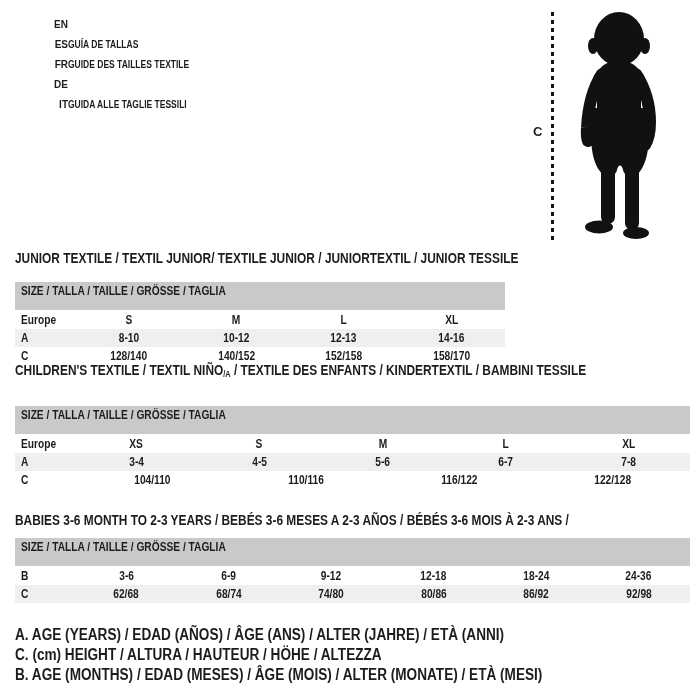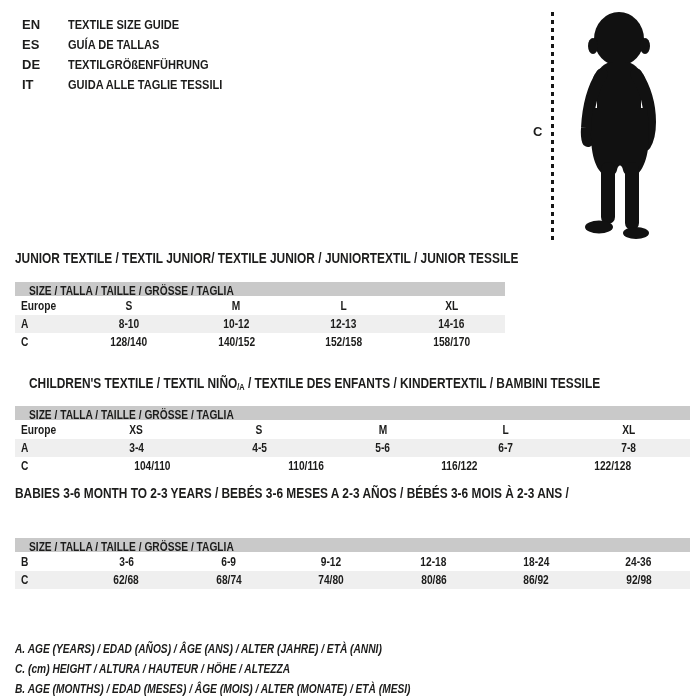--- a/index.html
+++ b/index.html
@@ -6,70 +6,72 @@
   .page {
     position:relative; width:700px; height:700px; background:#ffffff;
     font-family:"Liberation Sans", sans-serif; font-weight:700; color:#1c1c1b;
     overflow:hidden;
   }
   .cond  { display:inline-block; transform:scaleX(0.85); transform-origin:0 50%; white-space:nowrap; }
   .condc { display:inline-block; transform:scaleX(0.85); transform-origin:50% 50%; white-space:nowrap; }
 
   
   .lang-list { position:absolute; left:22px; top:15px; }
-  .lang-row  { display:flex; height:20px; line-height:20px; font-size:13px; }
+  .lang-row  { display:flex; height:20px; line-height:20px; font-size:10px;text-align:right; }
   .lang-code { width:46px; }
 
   
   .measure-line {
     position:absolute; left:551px; top:12px; width:3px; height:228px;
     background:repeating-linear-gradient(to bottom, #161616 0 4px, transparent 4px 8px);
   }
   .measure-label { position:absolute; left:533px; top:124px; font-size:13px; }
   .fig { position:absolute; left:560px; top:10px; }
 
   
   .sec-title { position:absolute; left:15px; font-size:14px; line-height:13.5px; }
   #title-junior   { top:252px; }
-  #title-children { top:377px;margin-left:14px; }
-  #title-babies   { top:487px; }
+  #title-children { top:364px; }
+  #title-babies   { top:514px; }
   .subsc { font-size:0.62em; vertical-align:-2px; }
 
   
   .tbl { position:absolute; left:15px; font-size:12px; }
   #tbl-junior   { top:282px; width:490px; }
   #tbl-children { top:406px; width:675px; }
   #tbl-babies   { top:538px; width:675px; }
-  .hdr { background:#c9c9c9; height:14px; line-height:18px; padding-left:14px; margin-bottom:1px; }
+  .hdr { background:#c9c9c9; height:28px; line-height:18px; padding-left:6px; margin-bottom:1px; }
   .row { display:flex; height:18px; line-height:18px; }
   .row.shaded { background:#efefef; }
   .lab { width:60px; padding-left:6px; box-sizing:border-box; }
   .val { flex:1; text-align:center; }
 
   
-  .notes { position:absolute; left:15px; top:639px; font-size:12px;font-style:italic; }
+  .notes { position:absolute; left:15px; top:625px; font-size:16px; }
   .note-line { height:20px; line-height:20px; }
 </style>
 </head>
 <body>
 
 <div class="page">
 
   <div class="lang-list">
     <div class="lang-row">
       <span class="lang-code">EN</span>
-      <span><span class="cond">TEXTILE SIZE GUIDE</span></span>
     </div>
     <div class="lang-row">
       <span class="lang-code">ES</span>
       <span><span class="cond">GUÍA DE TALLAS</span></span>
     </div>
     <div class="lang-row">
+      <span class="lang-code">FR</span>
+      <span><span class="cond">GUIDE DES TAILLES TEXTILE</span></span>
+    </div>
+    <div class="lang-row">
       <span class="lang-code">DE</span>
-      <span><span class="cond">TEXTILGRÖßENFÜHRUNG</span></span>
     </div>
     <div class="lang-row">
       <span class="lang-code">IT</span>
       <span><span class="cond">GUIDA ALLE TAGLIE TESSILI</span></span>
     </div>
   </div>
 
   <div class="measure-line"></div>
   <div class="measure-label">C</div>
   <svg class="fig" width="118" height="230" viewBox="0 0 118 230">

